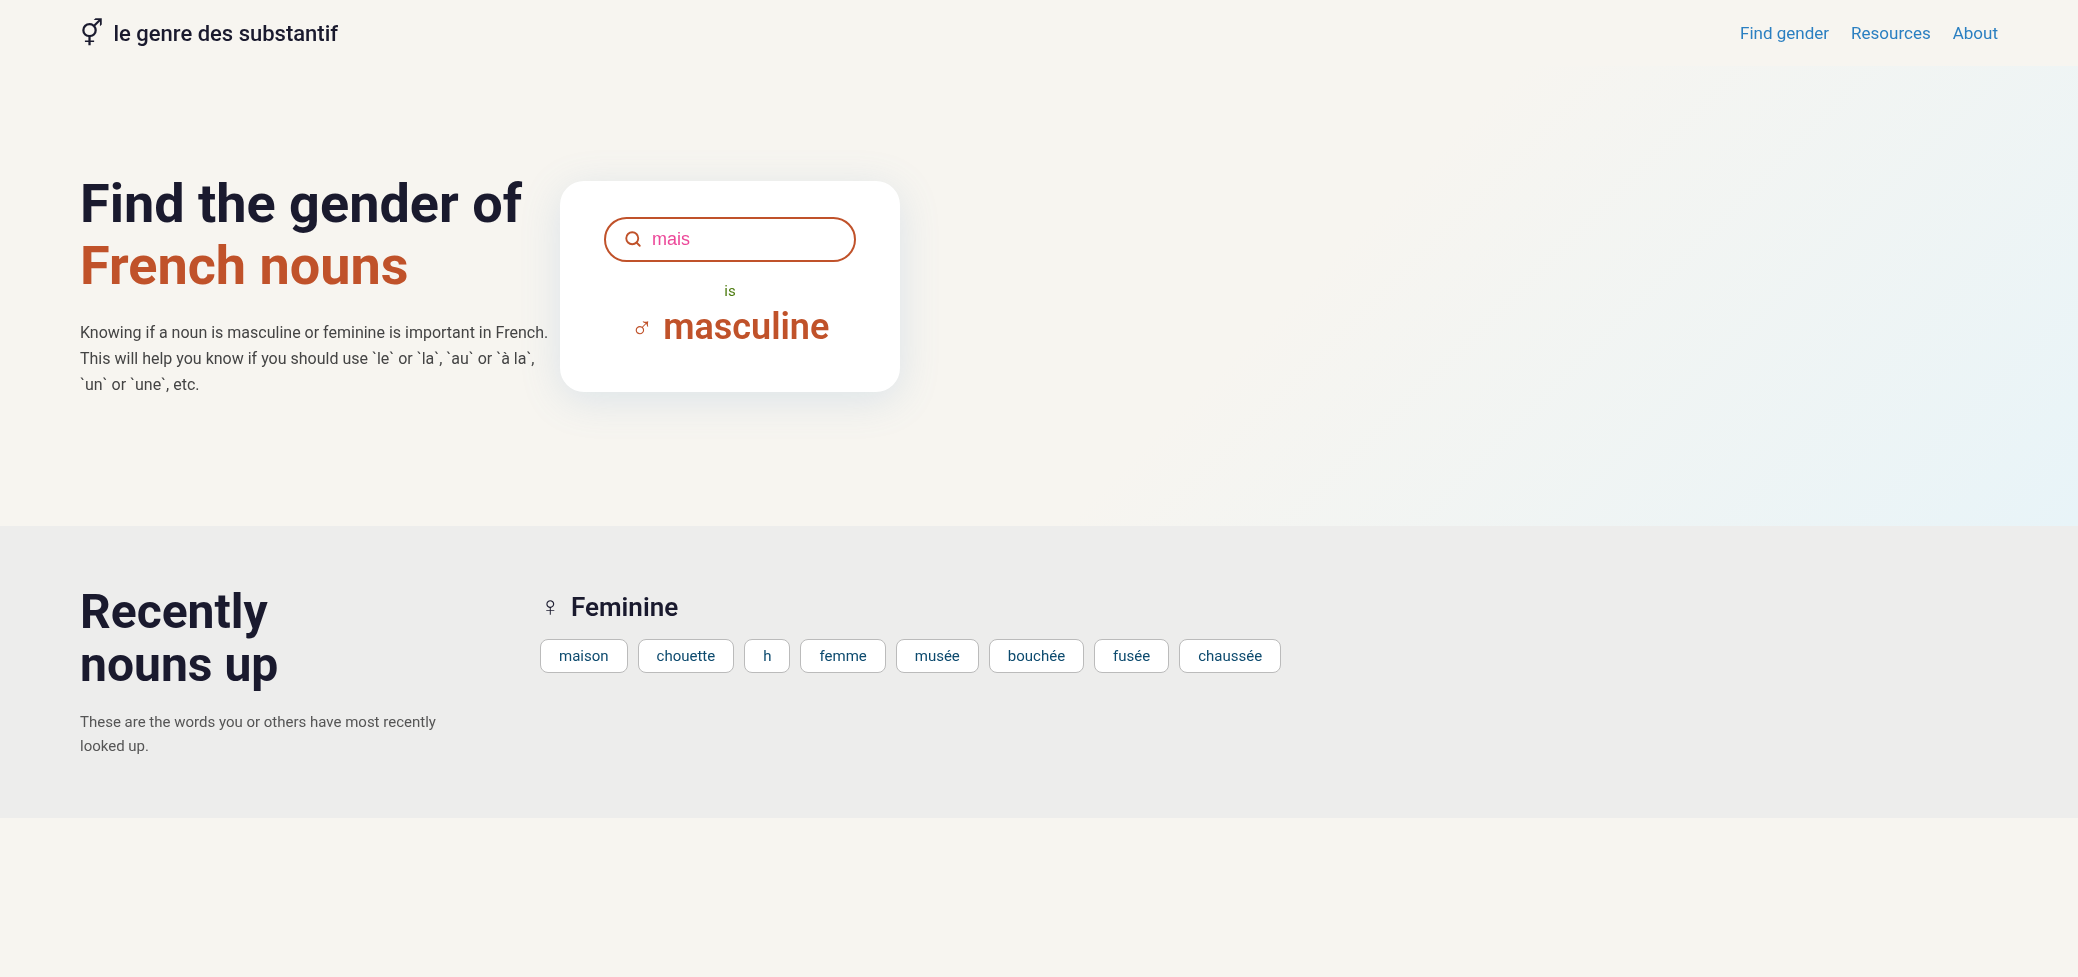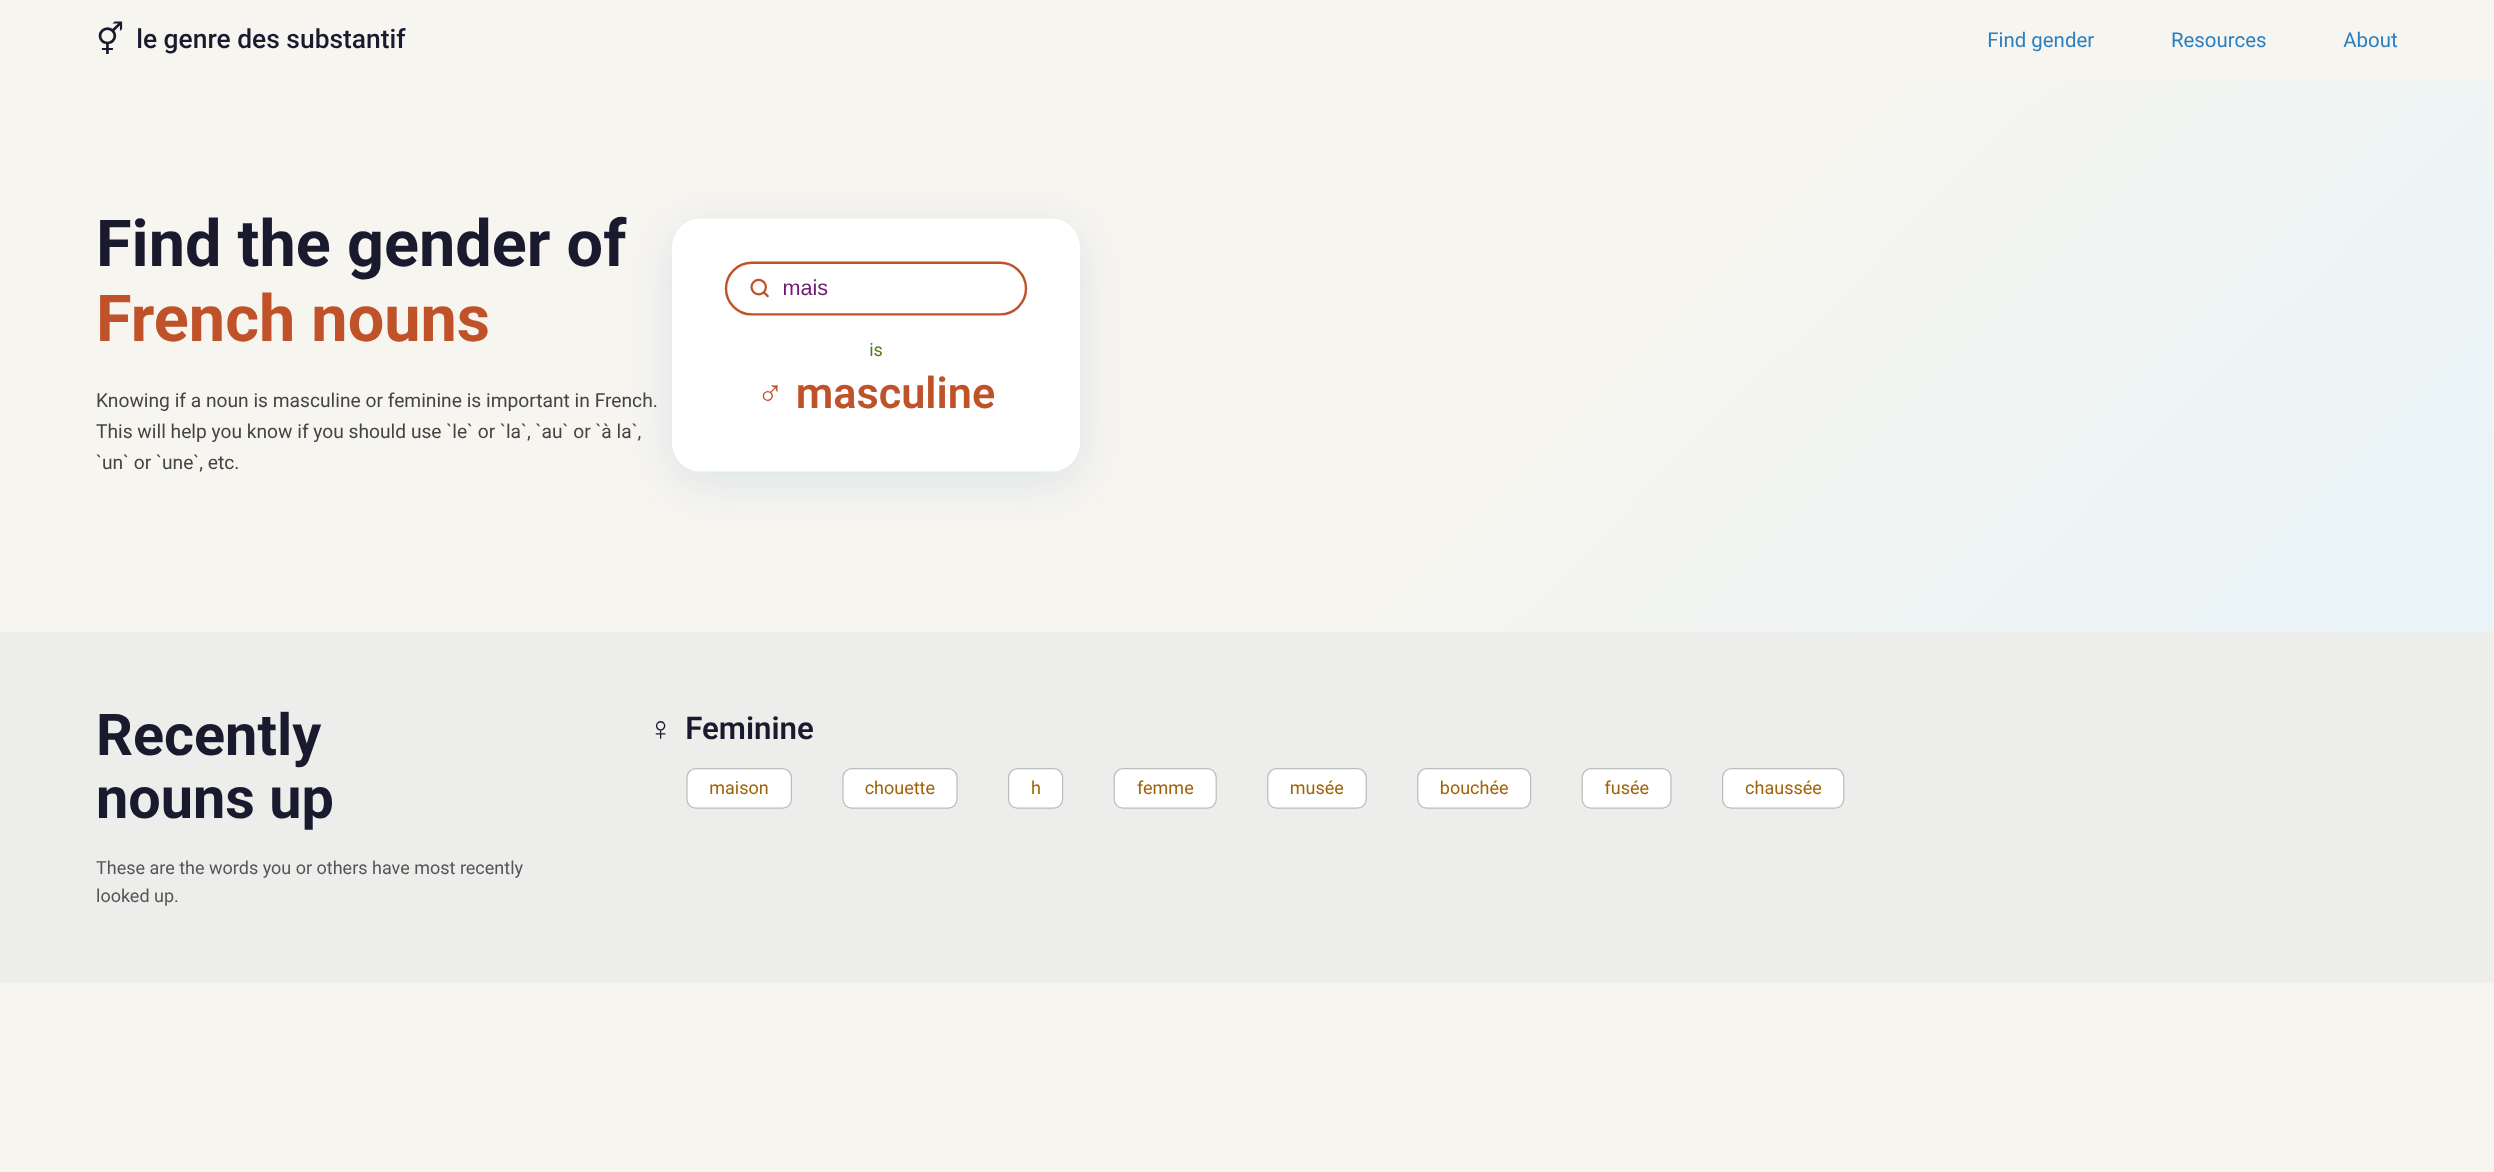--- a/index.html
+++ b/index.html
@@ -24,21 +24,21 @@
       font-size: 22px;
       font-weight: 500;
       color: #1a1a2e;
     }
     .nav-logo-icon {
       font-size: 26px;
       color: #1a1a2e;
     }
     .nav-links {
       display: flex;
-      gap: 64px;
+      gap: 22px;
     }
     .nav-link {
       font-size: 17px;
       color: #2a7fc1;
       text-decoration: none;
       cursor: pointer;
     }
 
     
     .hero {
@@ -103,21 +103,21 @@
     }
     .search-icon-svg {
       color: #c0522a;
       margin-right: 10px;
       flex-shrink: 0;
     }
     .search-input {
       border: none;
       outline: none;
       font-size: 18px;
-      color: #701a75;
+      color: #ec4899;
       background: transparent;
       width: 100%;
     }
     .search-is-label {
       font-size: 15px;
       color: #4d7c0f;
       margin-top: 20px;
       margin-bottom: 6px;
     }
     .search-result {
@@ -180,24 +180,23 @@
     .word-tags {
       display: flex;
       flex-wrap: wrap;
       gap: 10px;
     }
     .word-tag {
       border: 1.5px solid #bbb;
       border-radius: 8px;
       padding: 7px 18px;
       font-size: 15px;
-      color: #a16207;
+      color: #0c4a6e;
       background: #fff;
       cursor: pointer;
-      margin-left: 32px;
     }
   </style>
 </head>
 <body>
 
 <nav>
   <div class="nav-logo">
     <span class="nav-logo-icon">⚥</span>
     <span>le genre des substantif</span>
   </div>

